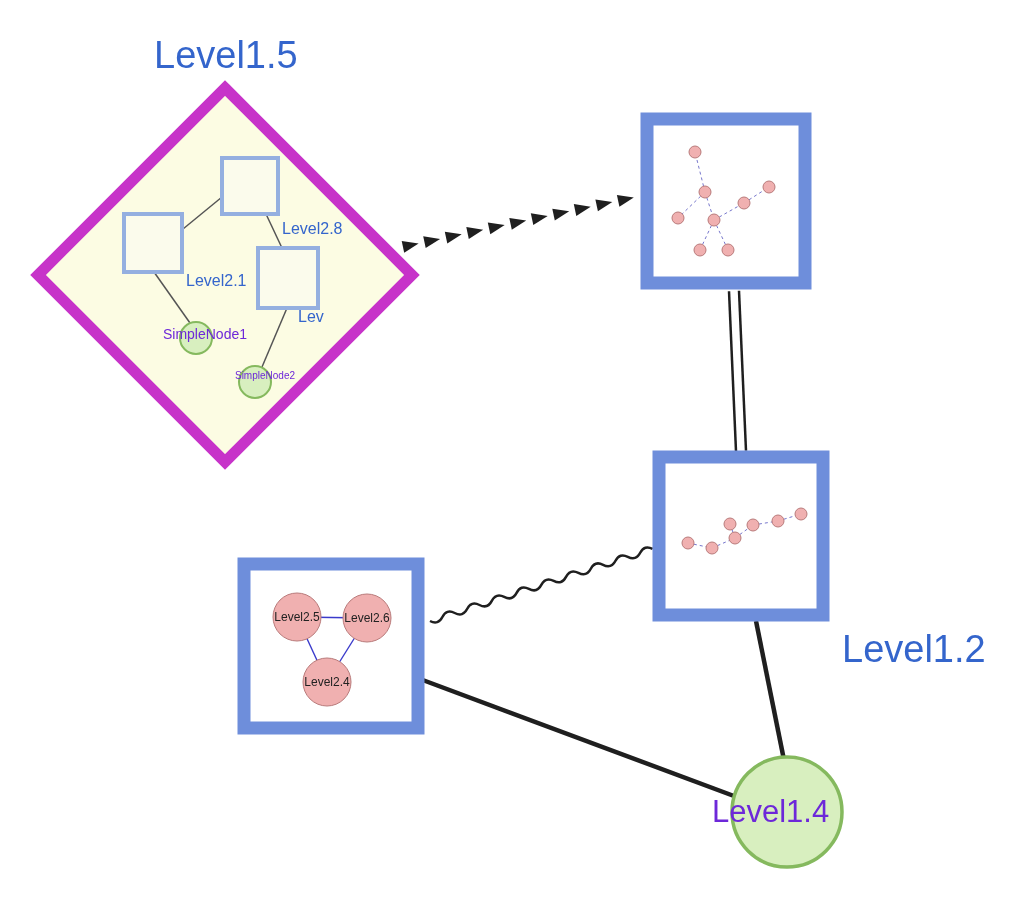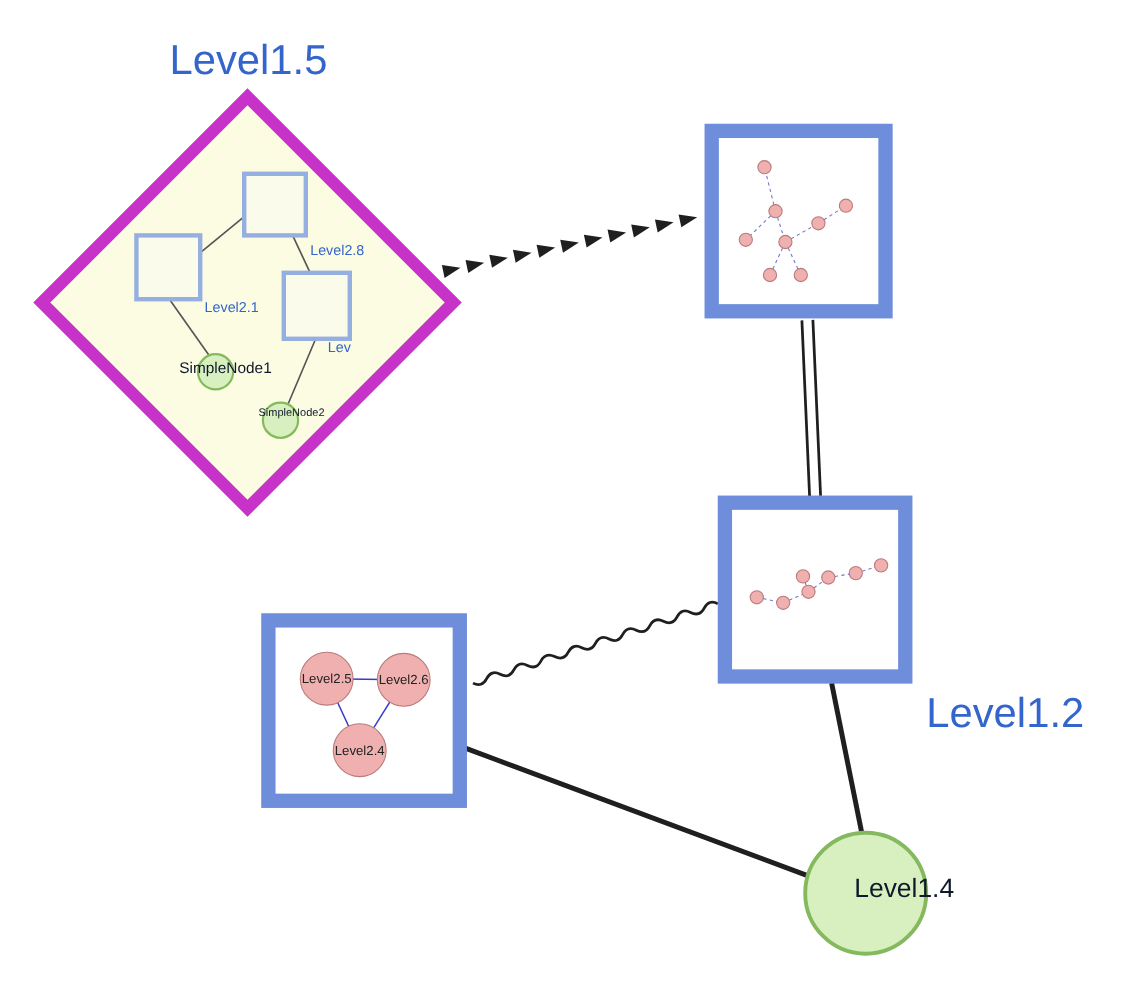--- a/index.html
+++ b/index.html
@@ -3,22 +3,22 @@
 <meta charset="utf-8">
 <style>
   html,body{margin:0;padding:0;background:#ffffff;}
   .stage{
     position:relative;width:1026px;height:900px;background:#ffffff;
     font-family:"Liberation Sans",sans-serif;overflow:hidden;
   }
   .stage > svg{position:absolute;left:0;top:0;}
   .lbl{position:absolute;color:var(--label_blue,#3465cc);white-space:nowrap;}
   .lbl-big{font-size:38px;margin-left:12px;}
-  .lbl-small{font-size:13px;}
-  .lbl-dark{color:#0f172a;}
+  .lbl-small{font-size:16px;}
+  .lbl-dark{color:#6d28d9;}
   .diamond{fill:var(--diamond_fill,#fcfce3);stroke:var(--diamond_stroke,#c733c9);stroke-width:11;}
   .inner-square{fill:var(--inner_square_fill,#fbfbec);stroke:var(--inner_square_stroke,#94afe0);stroke-width:4;}
   .green-node{fill:var(--green_fill,#d8efbf);stroke:var(--green_stroke,#85b95e);stroke-width:2;}
   .big-square{fill:#ffffff;stroke:var(--square_stroke,#6e8edb);stroke-width:13;}
   .big-circle{fill:var(--green_fill,#d8efbf);stroke:var(--green_stroke,#85b95e);stroke-width:3.5;}
 </style>
 </head>
 <body>
 
 <div class="stage">
@@ -102,20 +102,20 @@
           <circle cx="367" cy="618" r="24" fill="#f0b0b0" stroke="#b97b7b" stroke-width="1"></circle>
           <text x="367" y="622" text-anchor="middle" font-size="12" fill="#222222">Level2.6</text>
           <circle cx="327" cy="682" r="24" fill="#f0b0b0" stroke="#b97b7b" stroke-width="1"></circle>
           <text x="327" y="686" text-anchor="middle" font-size="12" fill="#222222">Level2.4</text>
         </g>
       </g>
   </svg>
 
   <div class="lbl lbl-big" style="left:142px;top:34px">Level1.5</div>
   <div class="lbl lbl-big" style="left:830px;top:628px">Level1.2</div>
-  <div class="lbl lbl-dark" style="left:747px;top:794px;width:150px;text-align:center;font-size:24px">Level1.4</div>
+  <div class="lbl lbl-dark" style="left:712px;top:794px;width:150px;font-size:31px">Level1.4</div>
 
   <div class="lbl lbl-small" style="left:282px;top:220px">Level2.8</div>
   <div class="lbl lbl-small" style="left:186px;top:272px">Level2.1</div>
   <div class="lbl lbl-small" style="left:298px;top:308px">Lev</div>
   <div class="lbl lbl-dark" style="left:150px;top:326px;width:110px;text-align:center;font-size:14px">SimpleNode1</div>
   <div class="lbl lbl-dark" style="left:210px;top:370px;width:110px;text-align:center;font-size:10px">SimpleNode2</div>
 </div>
 
 </body></html>

